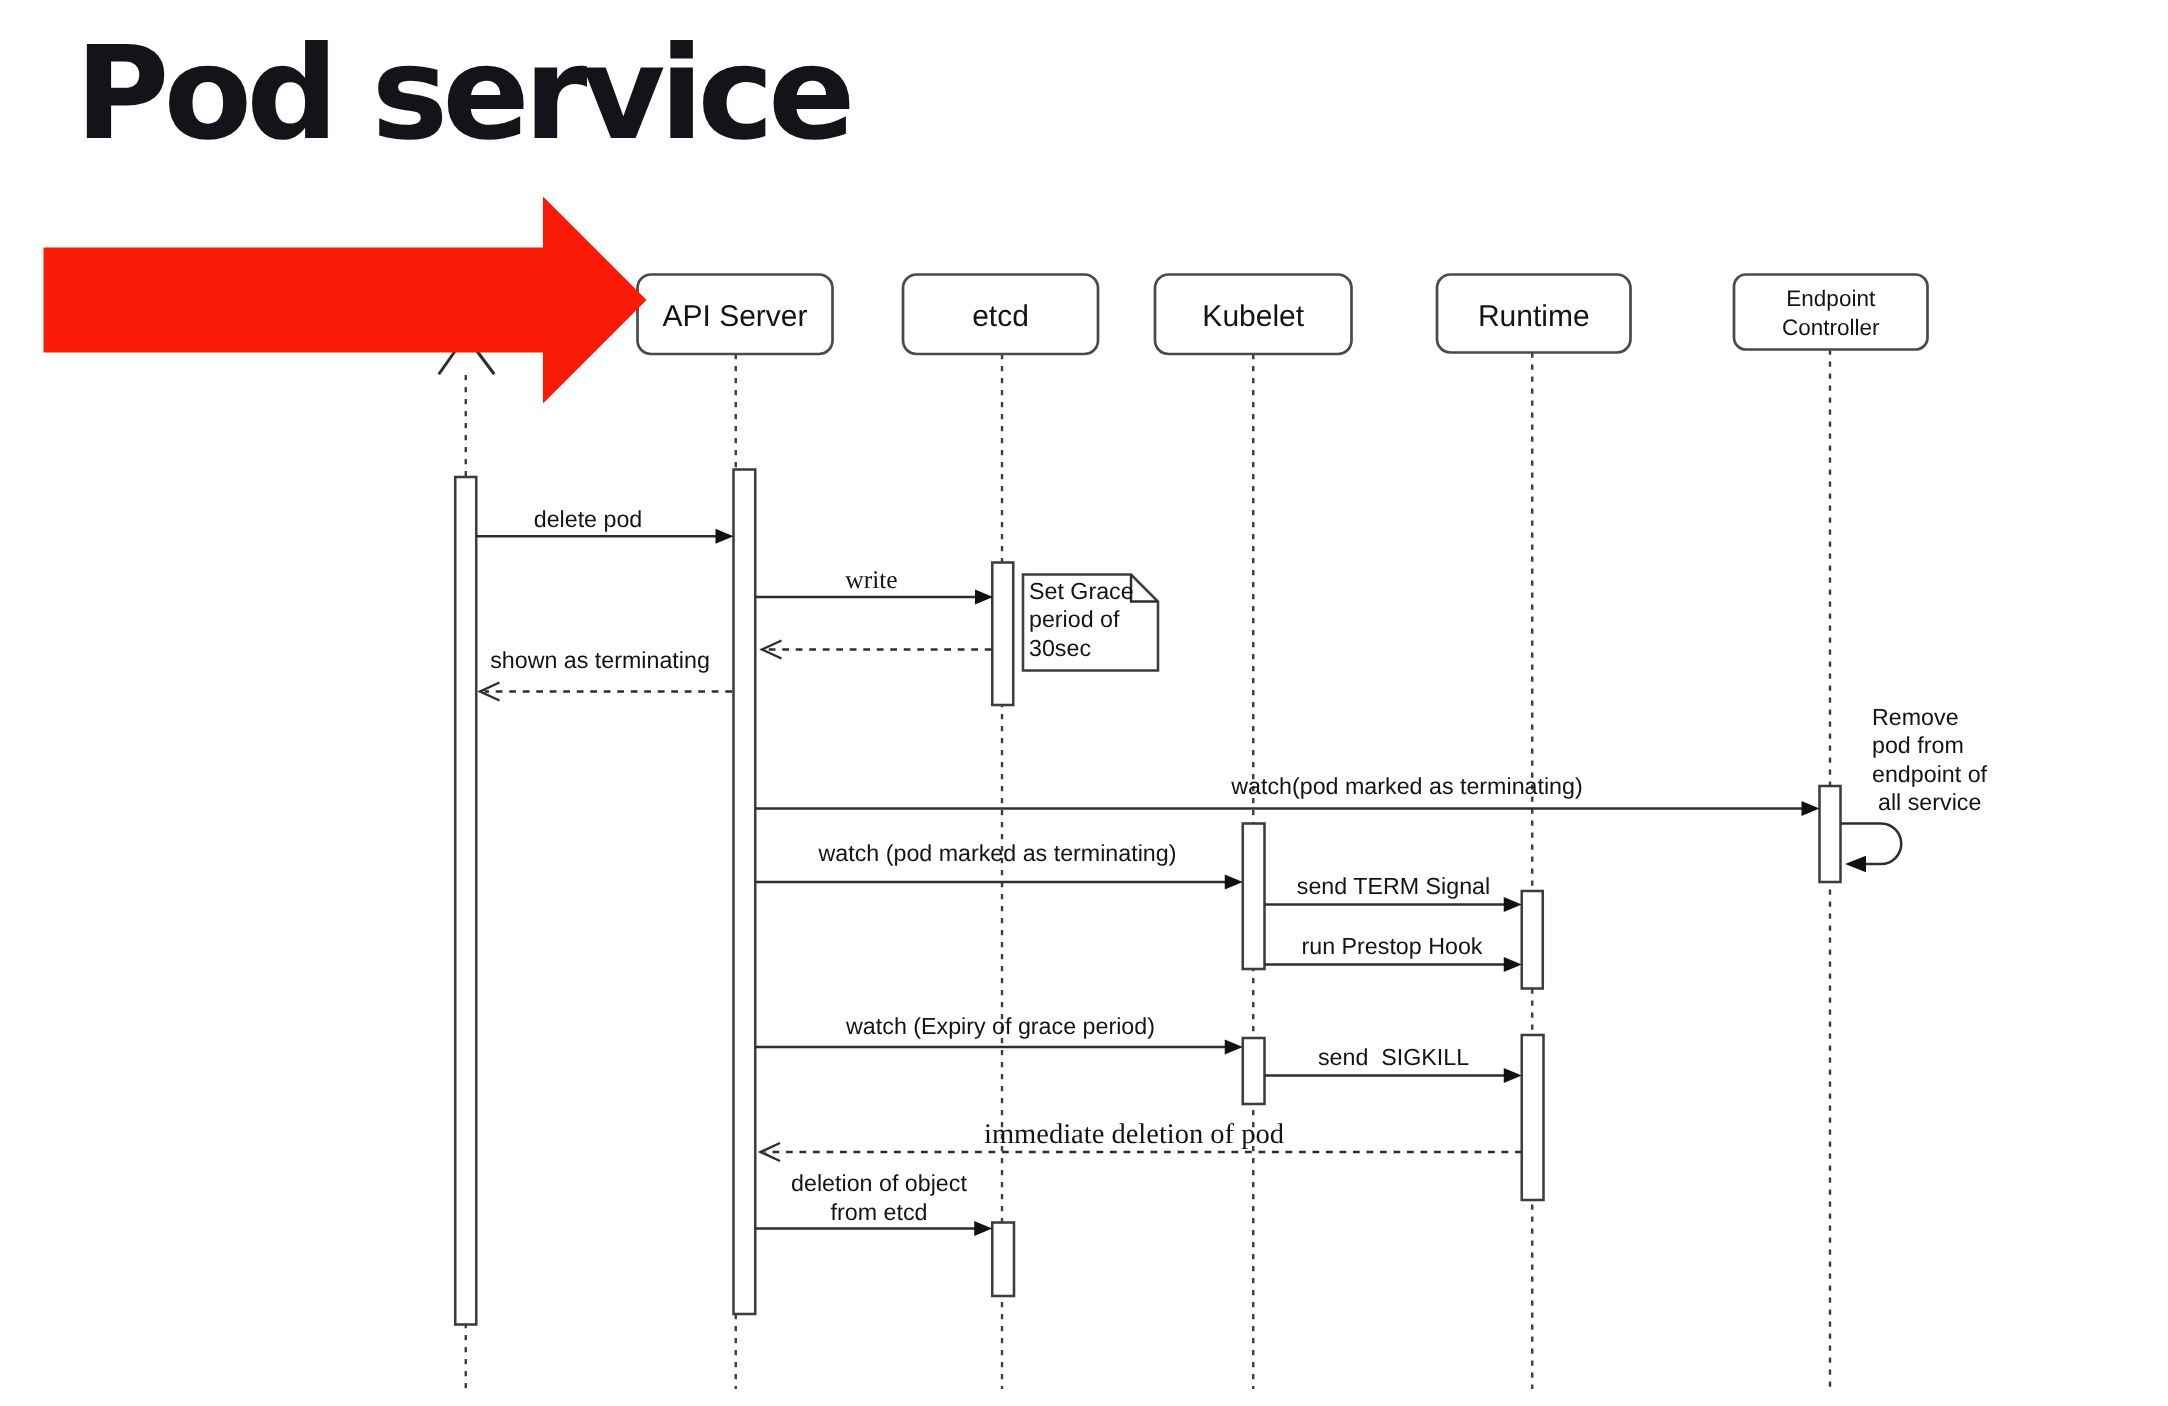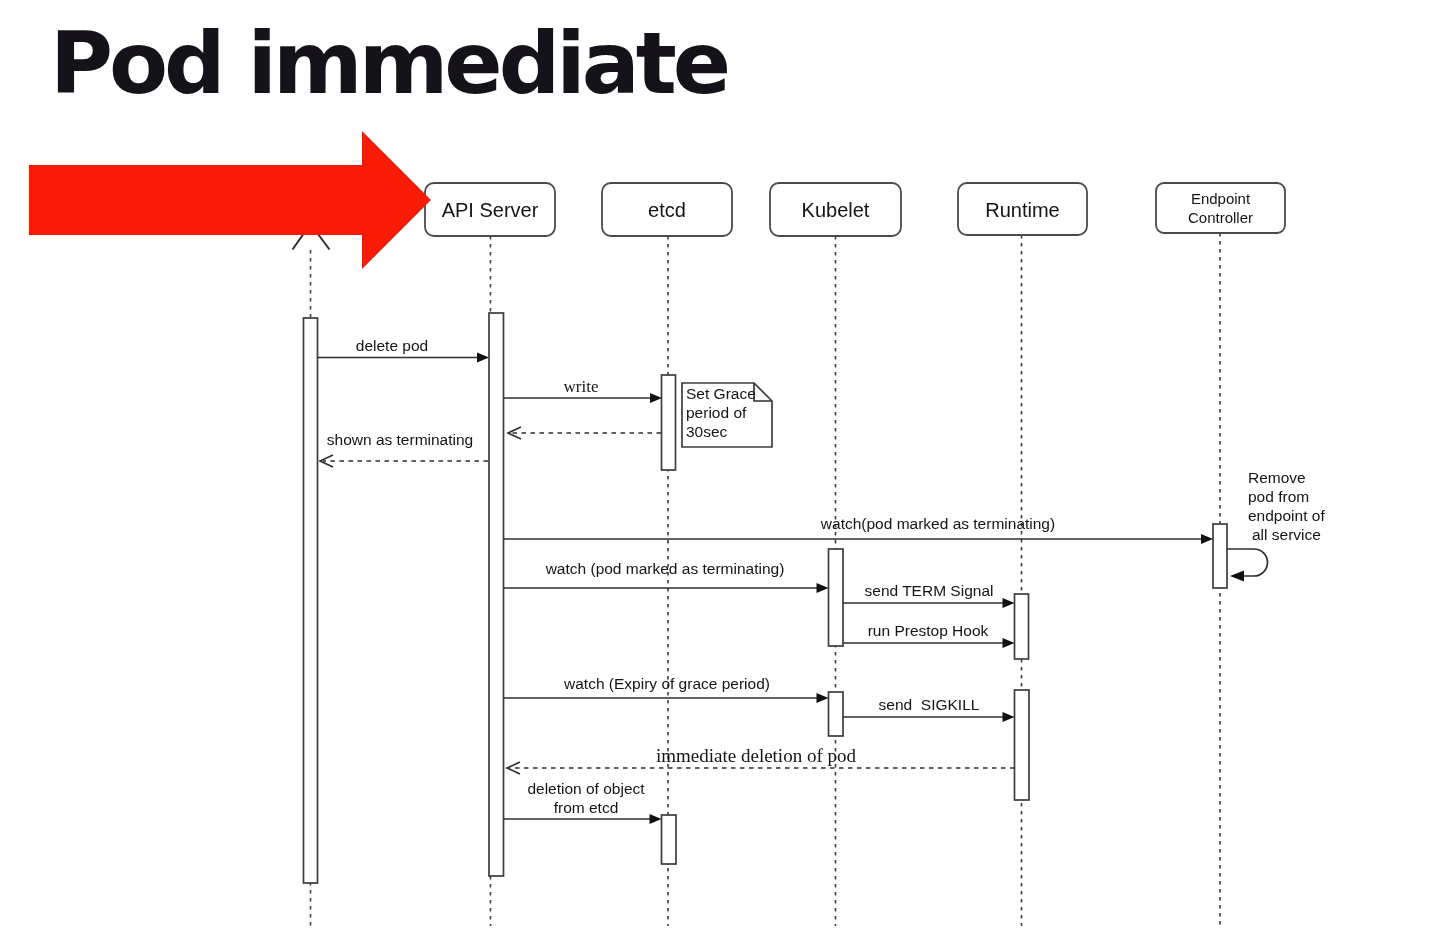--- a/index.html
+++ b/index.html
@@ -180,15 +180,15 @@
     <g fill="#141414" font-size="15.5">
       <text x="1248" y="483">Remove</text>
       <text x="1248" y="502">pod from</text>
       <text x="1248" y="521">endpoint of</text>
       <text x="1252" y="540">all service</text>
     </g>
 
     <polygon points="29,165 362,165 362,131 431,200 362,269 362,235 29,235" fill="#fa1b06"></polygon>
   </svg>
 
-  <h1 class="page-title">Pod immediate</h1>
+  <h1 class="page-title">Pod service</h1>
 
 </div>
 
 </body></html>

